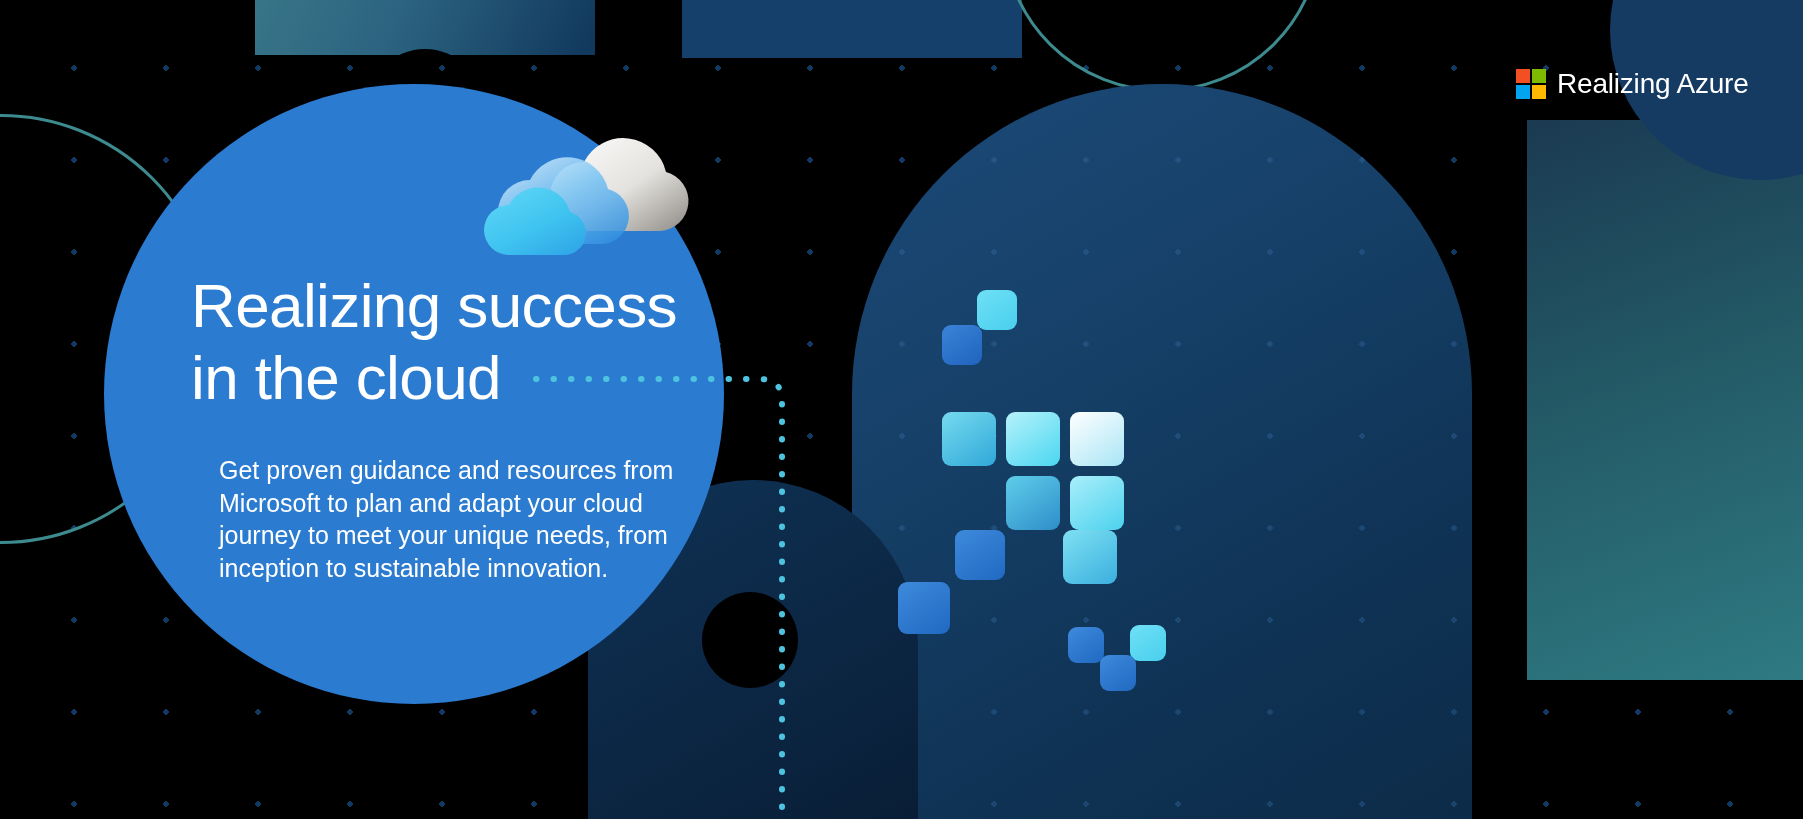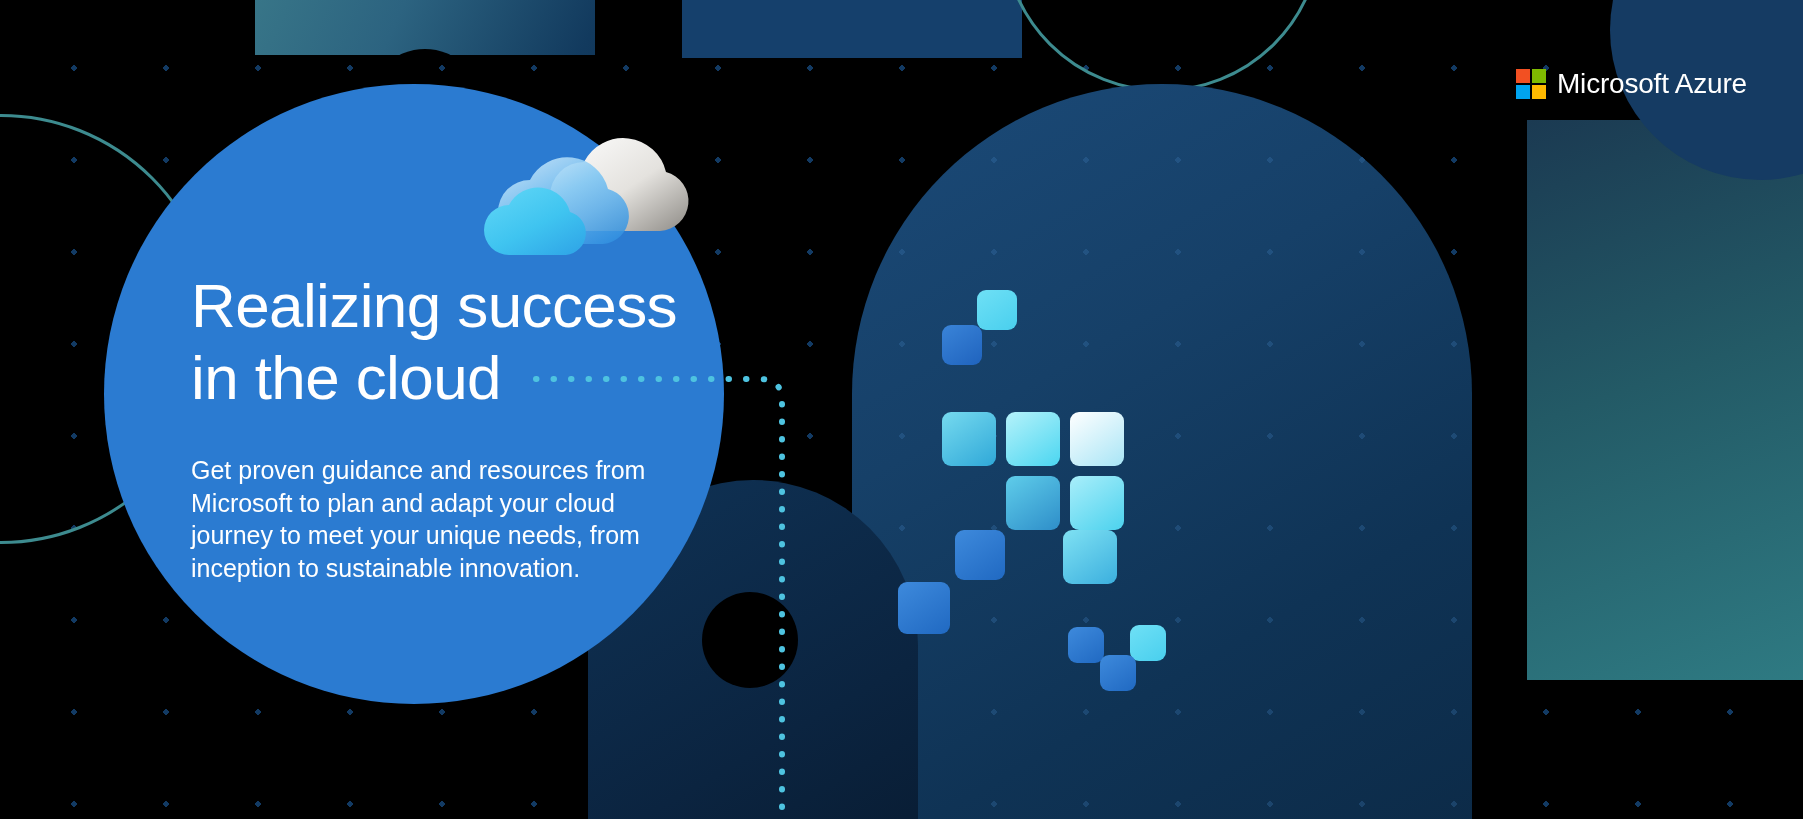--- a/index.html
+++ b/index.html
@@ -152,20 +152,21 @@
     white-space:pre-line;
   }
   .subcopy {
     margin-top:40px;
     font-family:"Liberation Sans", sans-serif;
     font-weight:400;
     font-size:25px;
     line-height:32.5px;
     color:#ffffff;
     white-space:pre-line;
+    margin-left:28px;
   }
 
   
   .squares { position:absolute; left:0; top:0; z-index:9; pointer-events:none; }
   .sq { position:absolute; border-radius:9px; }
 
   
   .brand {
     position:absolute; left:1516px; top:68px;
     display:flex; align-items:center; gap:11px;
@@ -272,16 +273,16 @@
       <div class="sq" style="left: 1100px; top: 655px; width: 36px; height: 36px; background: linear-gradient(145deg, rgb(62, 138, 220) 0%, rgb(32, 105, 194) 100%);"></div>
     </div>
 
   <div class="brand">
     <div class="brand-logo" id="brand-logo">
       <i style="background: rgb(242, 80, 34);"></i>
       <i style="background: rgb(127, 186, 0);"></i>
       <i style="background: rgb(0, 164, 239);"></i>
       <i style="background: rgb(255, 185, 0);"></i>
     </div>
-    <span class="brand-name">Microsoft Azure</span>
+    <span class="brand-name">Realizing Azure</span>
   </div>
 
 </div>
 
 </body></html>

